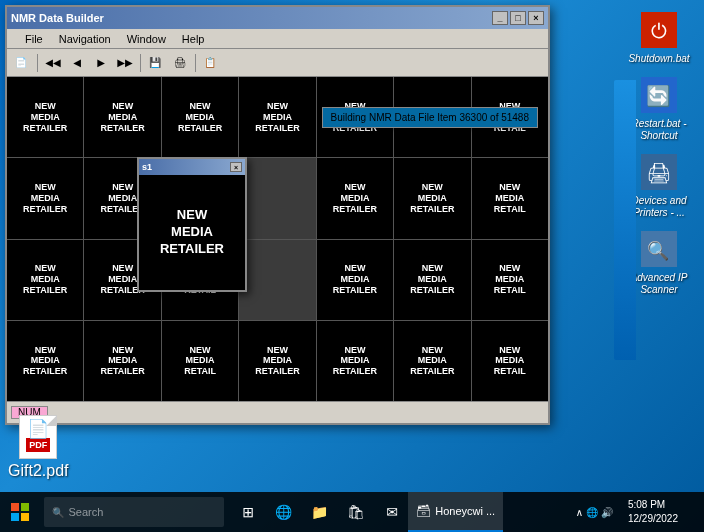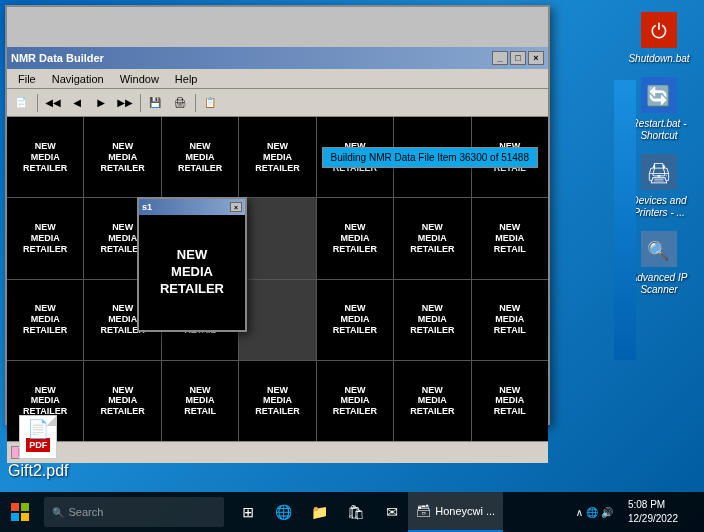--- a/index.html
+++ b/index.html
@@ -162,21 +162,20 @@
     .title-bar {
       height: 22px;
       background: linear-gradient(to right, #4a6ea8, #8aa8d0);
       display: flex;
       align-items: center;
       justify-content: space-between;
       padding: 0 4px;
       color: white;
       font-size: 11px;
       font-weight: bold;
-      margin-top: 40px;
     }
 
     .title-bar-buttons {
       display: flex;
       gap: 2px;
     }
 
     .title-btn {
       width: 16px;
       height: 14px;
@@ -189,21 +188,21 @@
       cursor: pointer;
       color: black;
     }
 
     
     .menu-bar {
       height: 20px;
       background: #d4d0c8;
       display: flex;
       align-items: center;
-      padding: 0 5px;
+      padding: 0 12px;
       gap: 4px;
       border-bottom: 1px solid #888;
       font-size: 11px;
     }
 
     .menu-item {
       padding: 1px 6px;
       cursor: pointer;
     }
 
@@ -274,21 +273,21 @@
 
     .nmr-tile .line1 { font-size: 9px; }
     .nmr-tile .line2 { font-size: 9px; }
     .nmr-tile .line3 { font-size: 9px; }
 
     
     .tooltip-popup {
       position: absolute;
       top: 30px;
       right: 10px;
-      background: #0ea5e9;
+      background: #0369a1;
       border: 1px solid #888;
       padding: 4px 8px;
       font-size: 10px;
       color: black;
       white-space: nowrap;
       z-index: 50;
       box-shadow: 2px 2px 4px rgba(0,0,0,0.3);
     }
 
     

